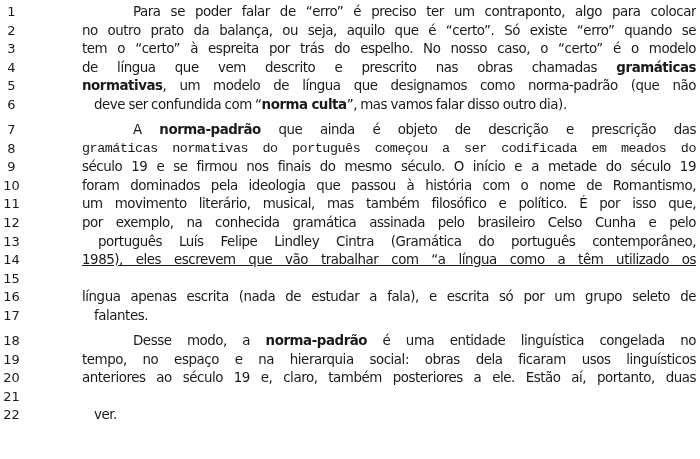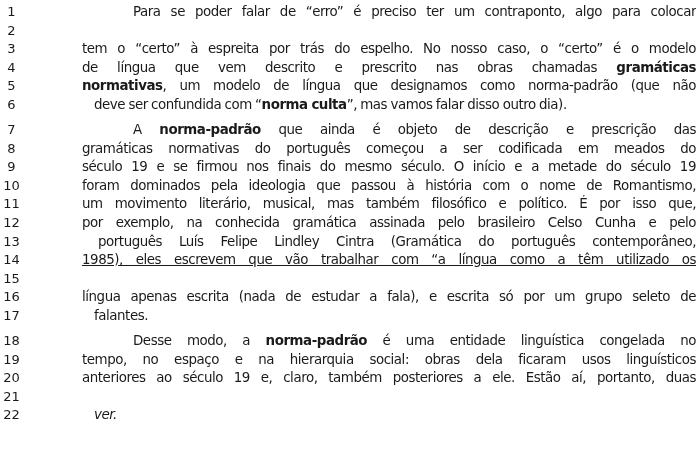--- a/index.html
+++ b/index.html
@@ -29,20 +29,21 @@
 <body>
 
 <div class="doc" id="doc">
     <div class="para">
       <div class="line">
         <span class="ln">1</span>
         <span class="txt first" style="white-space: normal; display: block; overflow: hidden; height: 18.6px;"><span>Para se poder falar de “erro” é preciso ter um contraponto, algo para colocar</span></span>
       </div>
       <div class="line">
         <span class="ln">2</span>
+        <span class="txt" style="white-space: normal; display: block; overflow: hidden; height: 18.6px;"><span>no outro prato da balança, ou seja, aquilo que é “certo”. Só existe “erro” quando se</span></span>
       </div>
       <div class="line">
         <span class="ln">3</span>
         <span class="txt" style="white-space: normal; display: block; overflow: hidden; height: 18.6px;"><span>tem o “certo” à espreita por trás do espelho. No nosso caso, o “certo” é o modelo</span></span>
       </div>
       <div class="line">
         <span class="ln">4</span>
         <span class="txt" style="white-space: normal; display: block; overflow: hidden; height: 18.6px;"><span>de língua que vem descrito e prescrito nas obras chamadas </span><b>gramáticas</b></span>
       </div>
       <div class="line">
@@ -54,21 +55,21 @@
         <span class="txt last" style="white-space: normal; display: block; overflow: hidden; height: 18.6px;"><span>deve ser confundida com “</span><b>norma culta</b><span>”, mas vamos falar disso outro dia).</span></span>
       </div>
     </div>
     <div class="para">
       <div class="line">
         <span class="ln">7</span>
         <span class="txt first" style="white-space: normal; display: block; overflow: hidden; height: 18.6px;"><span>A </span><b>norma-padrão</b><span> que ainda é objeto de descrição e prescrição das</span></span>
       </div>
       <div class="line">
         <span class="ln">8</span>
-        <span class="txt" style="white-space: normal; display: block; overflow: hidden; height: 18.6px;"><span>gramáticas normativas do português começou a ser codificada em meados do</span></span>
+        <span class="txt" style="white-space: normal; display: block; overflow: hidden; height: 18.6px; font-family: Liberation Mono, monospace;"><span>gramáticas normativas do português começou a ser codificada em meados do</span></span>
       </div>
       <div class="line">
         <span class="ln">9</span>
         <span class="txt" style="white-space: normal; display: block; overflow: hidden; height: 18.6px;"><span>século 19 e se firmou nos finais do mesmo século. O início e a metade do século 19</span></span>
       </div>
       <div class="line">
         <span class="ln">10</span>
         <span class="txt" style="white-space: normal; display: block; overflow: hidden; height: 18.6px;"><span>foram dominados pela ideologia que passou à história com o nome de Romantismo,</span></span>
       </div>
       <div class="line">
@@ -110,16 +111,16 @@
       </div>
       <div class="line">
         <span class="ln">20</span>
         <span class="txt" style="white-space: normal; display: block; overflow: hidden; height: 18.6px;"><span>anteriores ao século 19 e, claro, também posteriores a ele. Estão aí, portanto, duas</span></span>
       </div>
       <div class="line">
         <span class="ln">21</span>
       </div>
       <div class="line">
         <span class="ln">22</span>
-        <span class="txt last" style="white-space: normal; display: block; overflow: hidden; height: 18.6px; font-style: italic;"><span>ver.</span></span>
+        <span class="txt last" style="white-space: normal; display: block; overflow: hidden; height: 18.6px;"><span>ver.</span></span>
       </div>
     </div>
   </div>
 
 </body></html>

